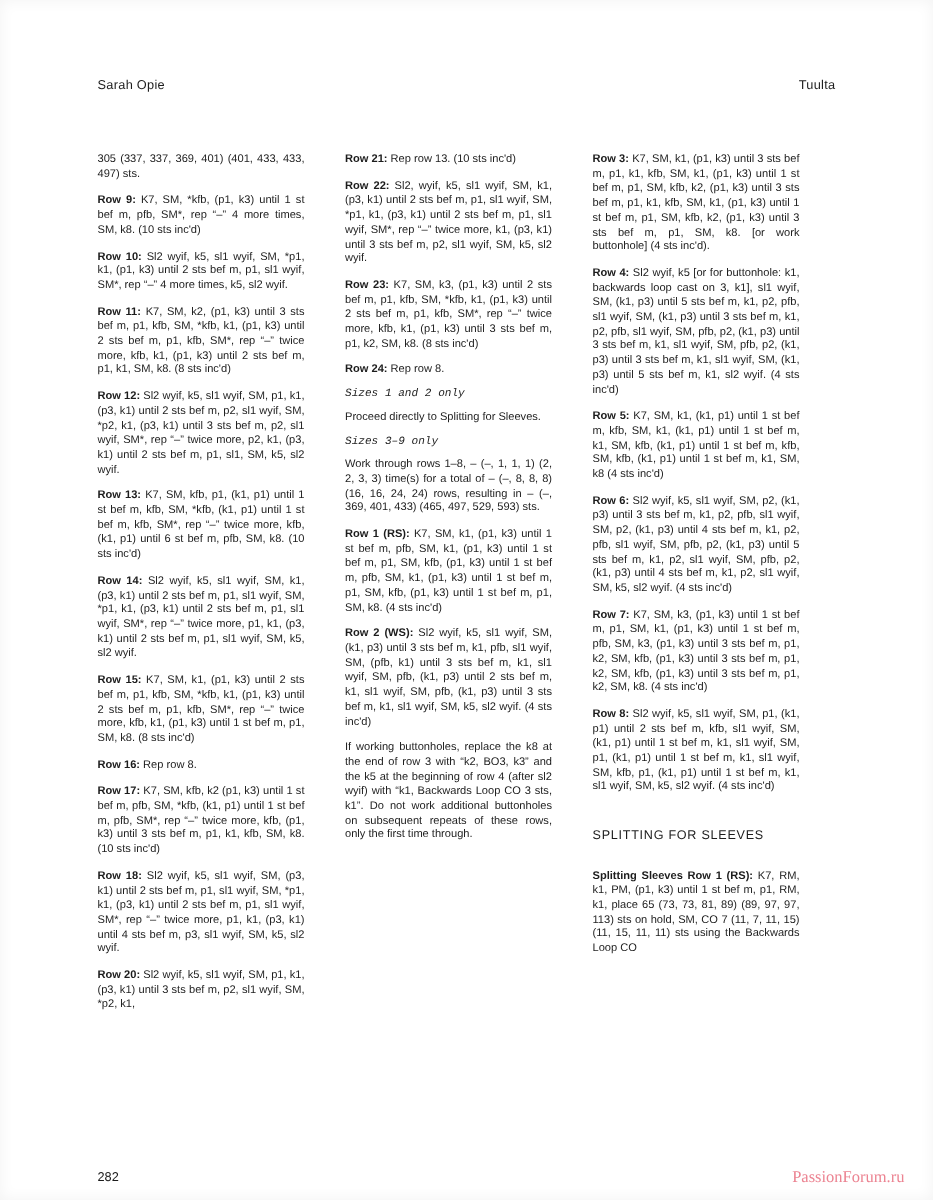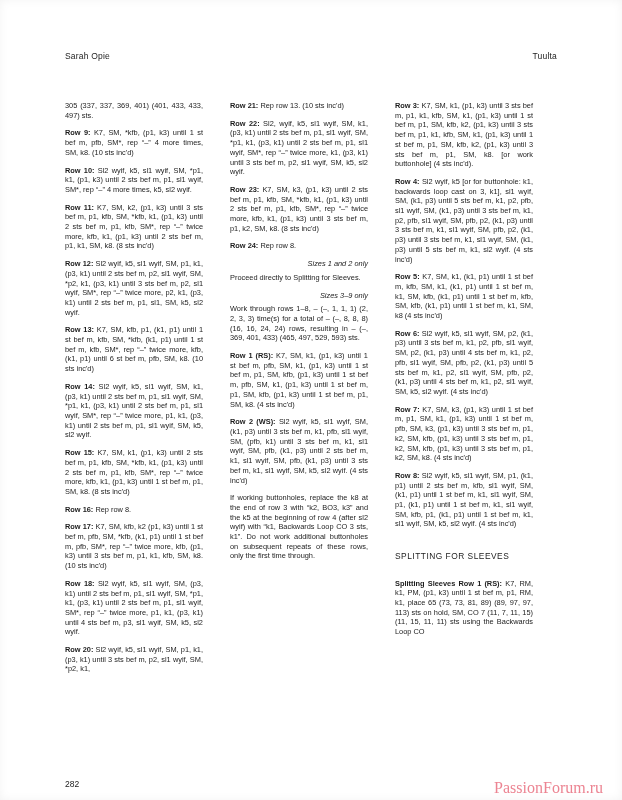--- a/index.html
+++ b/index.html
@@ -37,31 +37,32 @@
     font-size: 8.4px; line-height: 11.5px;
     letter-spacing: 0.5px;
     white-space: pre-line;
     text-align: left;
     font-weight: normal;
   }
   .sizes-note {
     margin: 0 0 4px;
     font-size: 7.4px; line-height: 9.7px;
     font-style: italic;
-    text-align: right;
+    text-align: left;
+    font-family: Liberation Mono, monospace;
   }
   .page-number {
     position: absolute;
     left: 65px; top: 779px;
     font-size: 8.5px;
   }
   .watermark {
     position: absolute;
     right: 19px; top: 779px;
-    font-size: 16px;
+    font-size: 11px;
     font-family: "Liberation Serif", serif;
   }
 </style>
 </head>
 <body>
 
 <div class="page">
 
   <div class="header">
     <span>Sarah Opie</span>

